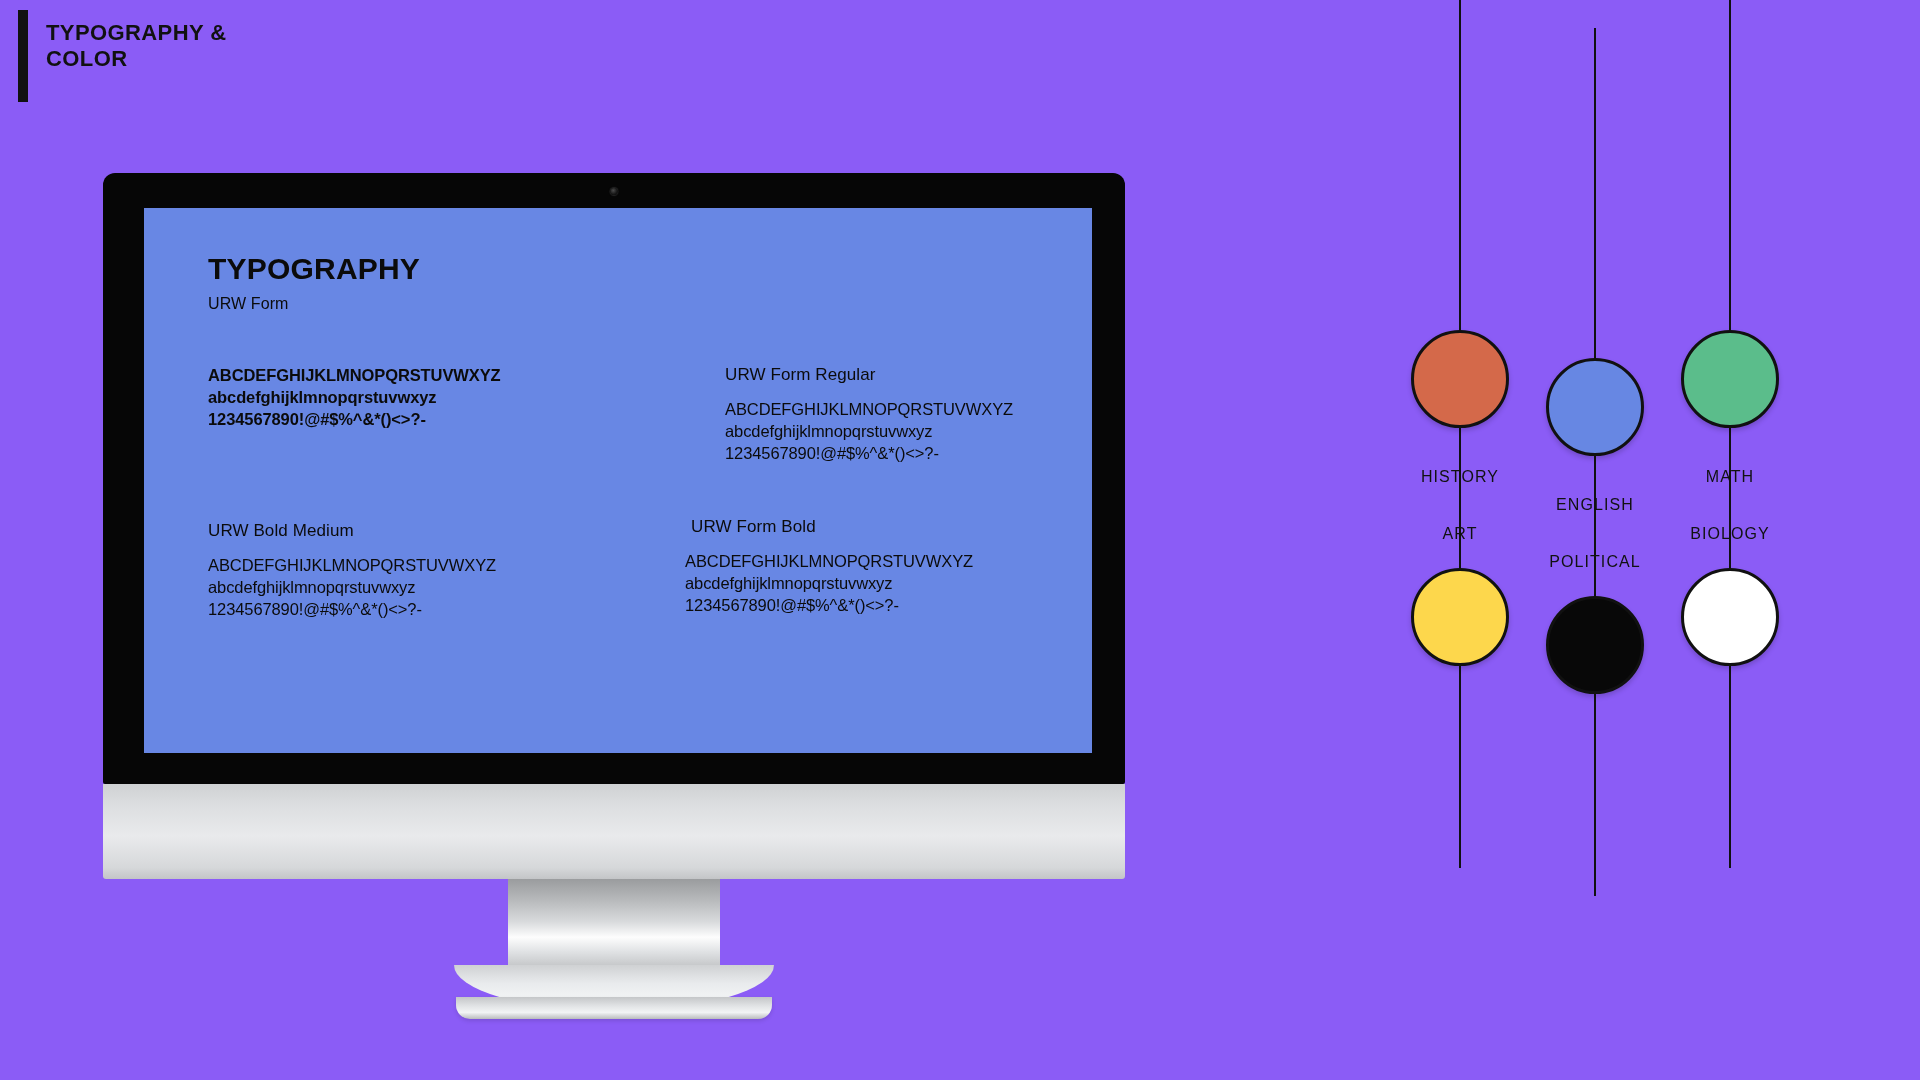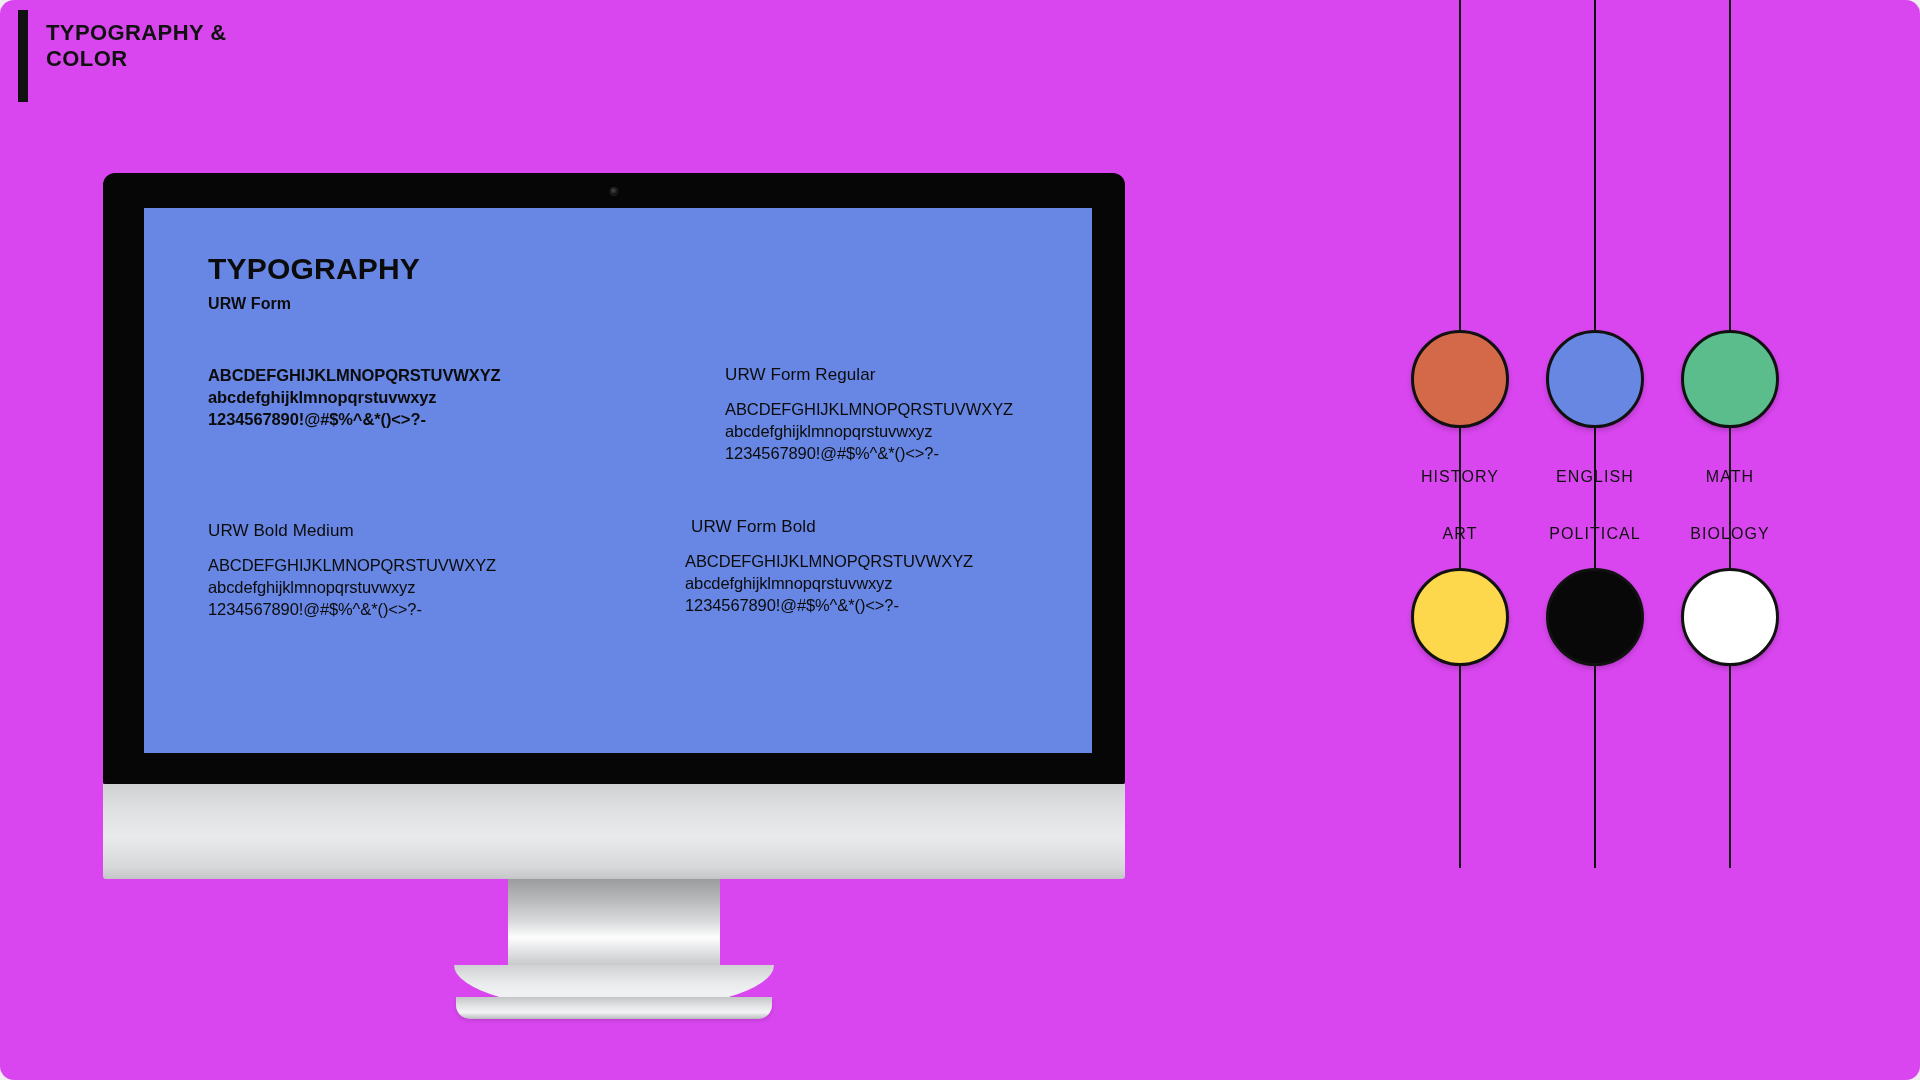--- a/index.html
+++ b/index.html
@@ -78,21 +78,21 @@
     box-shadow: 0 2px 4px rgba(0,0,0,.12);
   }
 
   
   .screen-inner { padding: 46px 0 0 64px; }
   .tg-title {
     font-size: 30px; font-weight: bold; color: #0b0b0b;
     letter-spacing: 0.2px; line-height: 1;
   }
   .tg-sub {
-    font-size: 16px; font-weight: bold; color: #0b0b0b;
+    font-size: 16px; font-weight: normal; color: #0b0b0b;
     margin-top: 11px; letter-spacing: .1px;
   }
   .specimen-grid {
     margin-top: 52px;
     display: grid;
     grid-template-columns: 477px 1fr;
     grid-row-gap: 56px;
     padding-right: 30px;
   }
   .spec-name {
@@ -134,21 +134,21 @@
     font-size: 16px; letter-spacing: 1.1px; color: #111;
     white-space: nowrap; text-transform: uppercase;
     z-index: 3;
   }
   .label-top { top: 468px; }
   .label-bottom { top: 525px; }
 </style>
 </head>
 <body style="background: rgb(239, 239, 239);">
 
-<div id="stage" style="background: #d946ef; border-radius: 14px;">
+<div id="stage" style="background: #8b5cf6;">
 
   <div class="page-title-wrap">
     <div class="title-bar" style="background: rgb(17, 17, 17);"></div>
     <div class="page-title">TYPOGRAPHY &amp;
 COLOR</div>
   </div>
 
   <div class="monitor">
     <div class="monitor-bezel" style="background: rgb(6, 6, 6);">
       <div class="webcam"></div>
@@ -209,21 +209,21 @@
   <div class="swatches">
 
     <div class="strand" style="left:0px;">
       <div class="strand-line"></div>
       <div class="circle top" style="background: rgb(212, 105, 74);"></div>
       <div class="swatch-label label-top">HISTORY</div>
       <div class="swatch-label label-bottom">ART</div>
       <div class="circle bottom" style="background: rgb(253, 215, 76);"></div>
     </div>
 
-    <div class="strand" style="left:135px;">
+    <div class="strand" style="left:135px;margin-top:28px;">
       <div class="strand-line"></div>
       <div class="circle top" style="background: rgb(103, 135, 227);"></div>
       <div class="swatch-label label-top">ENGLISH</div>
       <div class="swatch-label label-bottom">POLITICAL</div>
       <div class="circle bottom" style="background: rgb(8, 8, 8);"></div>
     </div>
 
     <div class="strand" style="left:270px;">
       <div class="strand-line"></div>
       <div class="circle top" style="background: rgb(91, 189, 139);"></div>

